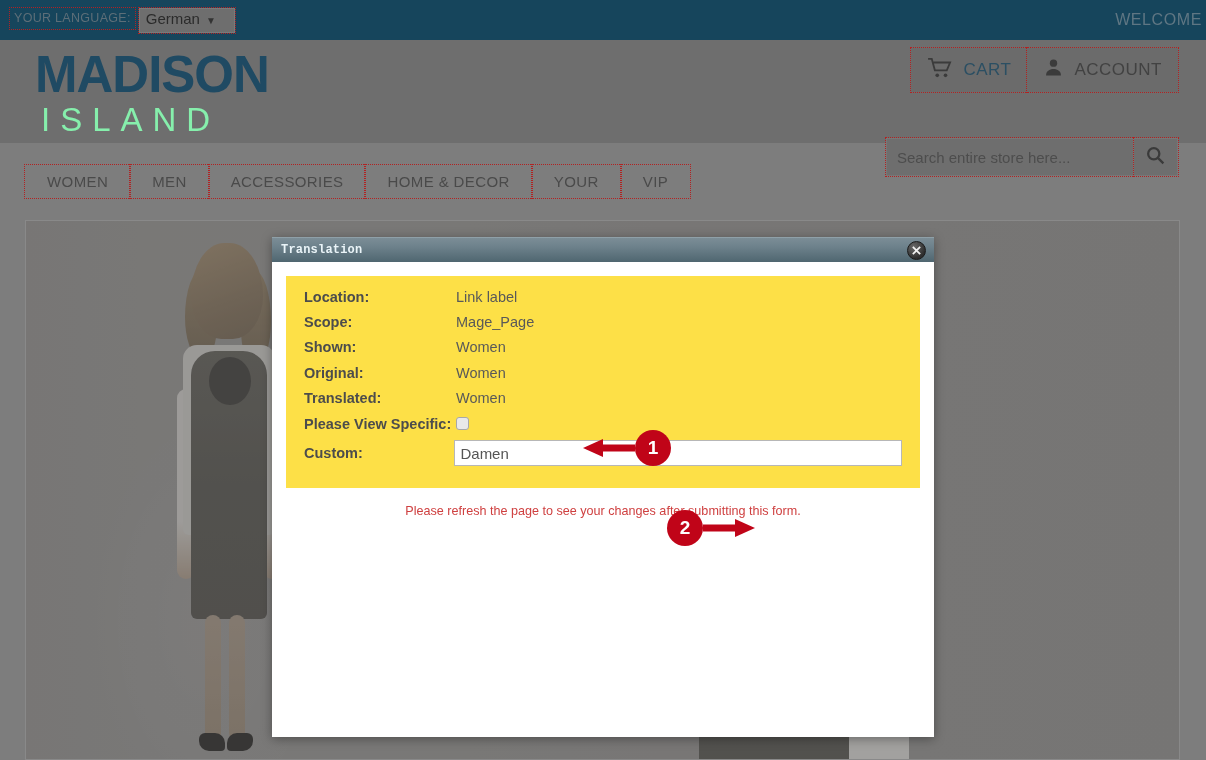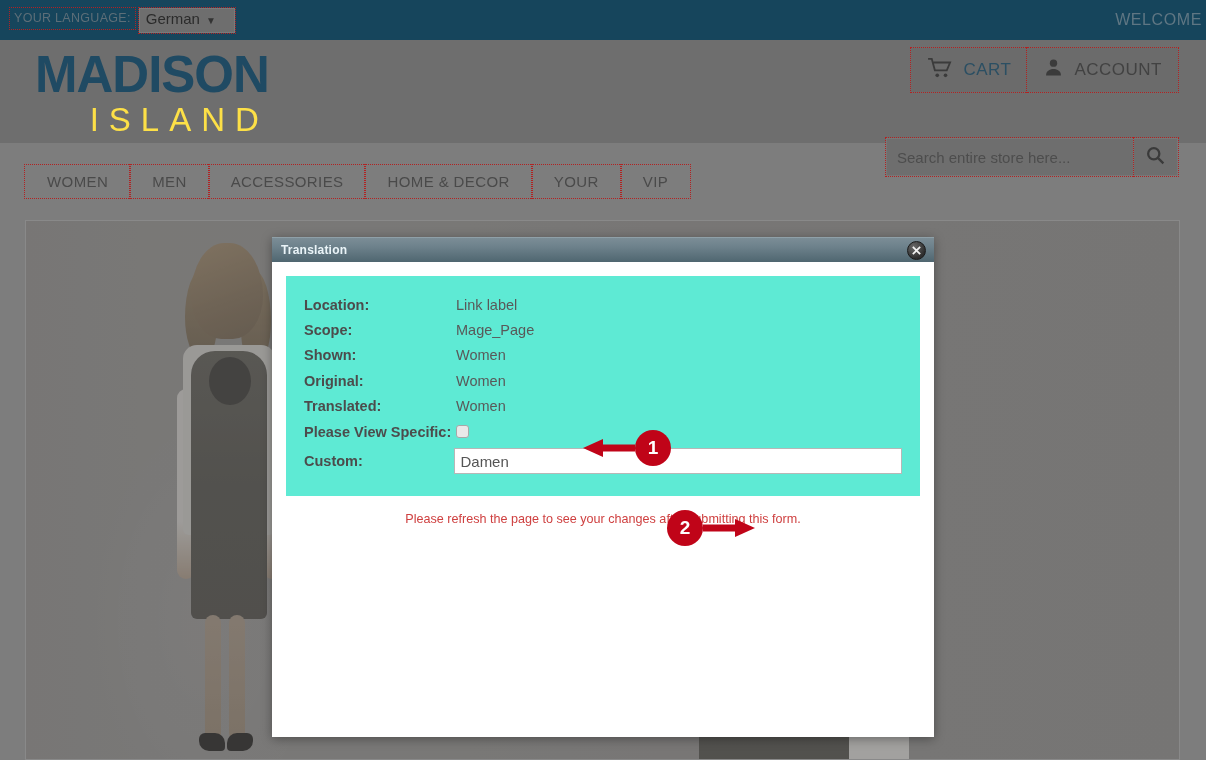--- a/index.html
+++ b/index.html
@@ -42,22 +42,22 @@
     position:absolute; left:0; top:40px; width:1206px; height:103px;
     background:#6e6e6e;
     text-decoration:underline;
   }
   #logo{ position:absolute; left:35px; top:8px; }
   .logo-madison{
     font-size:51px; font-weight:bold; color:#1f4a63; letter-spacing:-1px;
     line-height:54px;
   }
   .logo-island{
-    font-size:33px; color:#fde047; letter-spacing:10px; line-height:36px;
-    text-align:right; padding-left:6px; font-weight:400;
+    font-size:33px; color:#86efac; letter-spacing:10px; line-height:36px;
+    text-align:left; padding-left:6px; font-weight:400;
   }
   .hdr-btns{ position:absolute; right:28px; top:8px; display:flex; }
   .hdr-btn{
     background:#6b6b6b; height:44px; display:flex; align-items:center;
     padding:0 16px; color:#424242; font-size:17px; letter-spacing:.5px;
   }
   .hdr-btn .lbl-cart{ color:#2b4f63; }
   .hdr-btn svg{ margin-right:10px; }
   #search-wrap{
     position:absolute; right:28px; top:98px; display:flex; height:38px;
@@ -185,33 +185,34 @@
   }
   #modal-title{
     height:25px; width:100%;
     background:linear-gradient(180deg,#7b8d96 0%,#6e828c 35%,#4f6670 100%);
     border-top:1px solid #8fa0a8;
     display:flex; align-items:center; position:relative;
   }
   #modal-title .ttl{
     color:#eaf4f8; font-size:12px; font-weight:bold; margin-left:9px;
     letter-spacing:.2px;
+    font-family:Liberation Mono, monospace;
   }
   #close-btn{
     position:absolute; right:8px; top:3px; width:19px; height:19px;
     border-radius:50%;
     background:radial-gradient(circle at 35% 30%, #6a6a6a, #2e2e2e 70%);
     border:1px solid #1b1b1b;
     display:flex; align-items:center; justify-content:center;
     cursor:pointer;
   }
   #close-btn svg{ display:block; }
   #modal-body{ padding:14px 14px 0 14px; }
   #form-panel{
-    background:#5eead4; padding:16px 18px 18px 18px;
+    background:#fde047; padding:8px 18px 18px 18px;
   }
   .frow{ display:flex; align-items:center; height:25.4px; }
   .flabel{
     width:152px; font-size:14.5px; font-weight:bold; color:#4c4c4c;
     font-family:"Liberation Sans", sans-serif;
   }
   .fvalue{ font-size:14.5px; color:#595959; }
   .chk{
     width:13px; height:13px; background:#e9e9e9;
     border:1px solid #a8a8a8; border-radius:3px;

